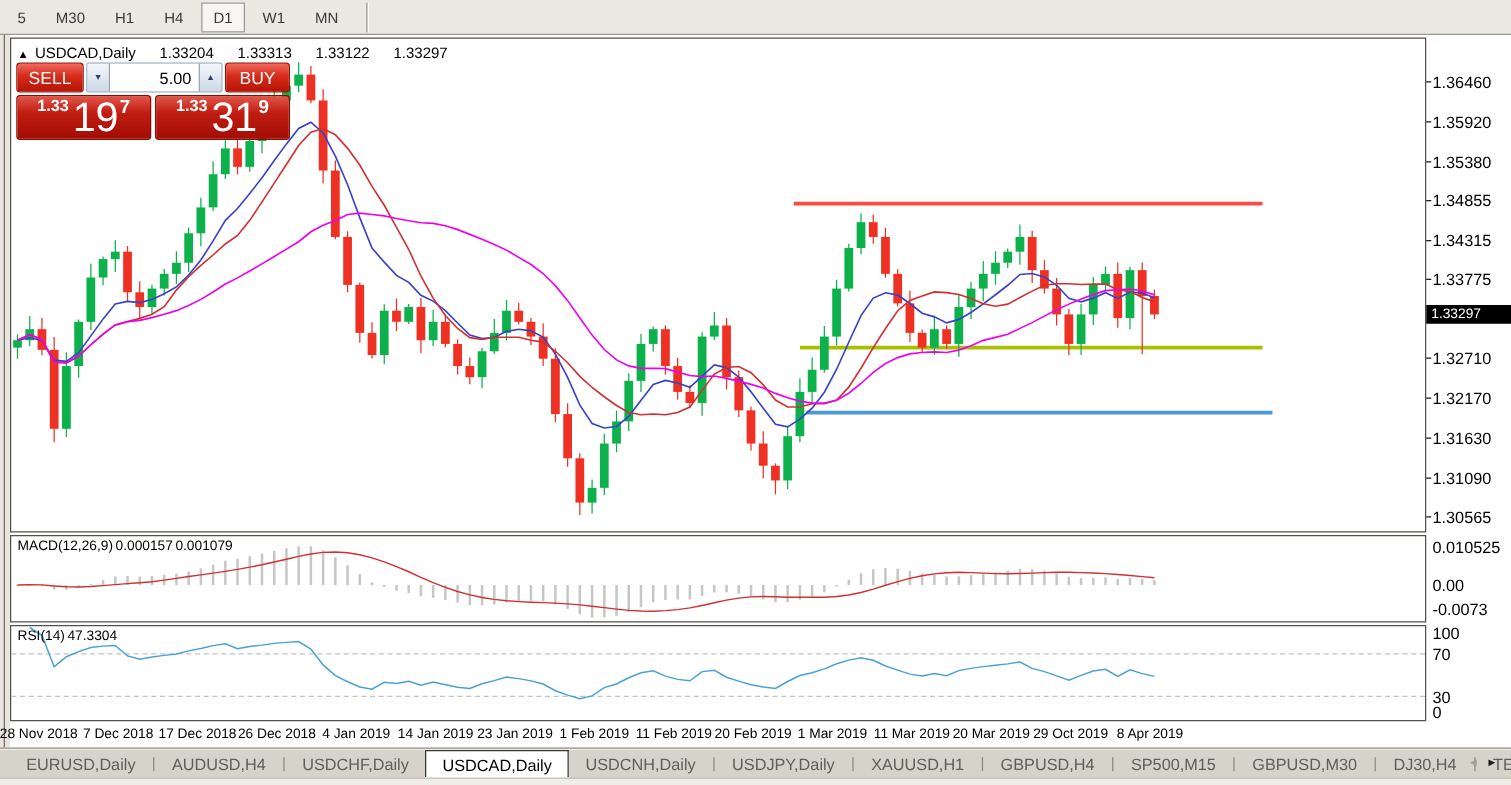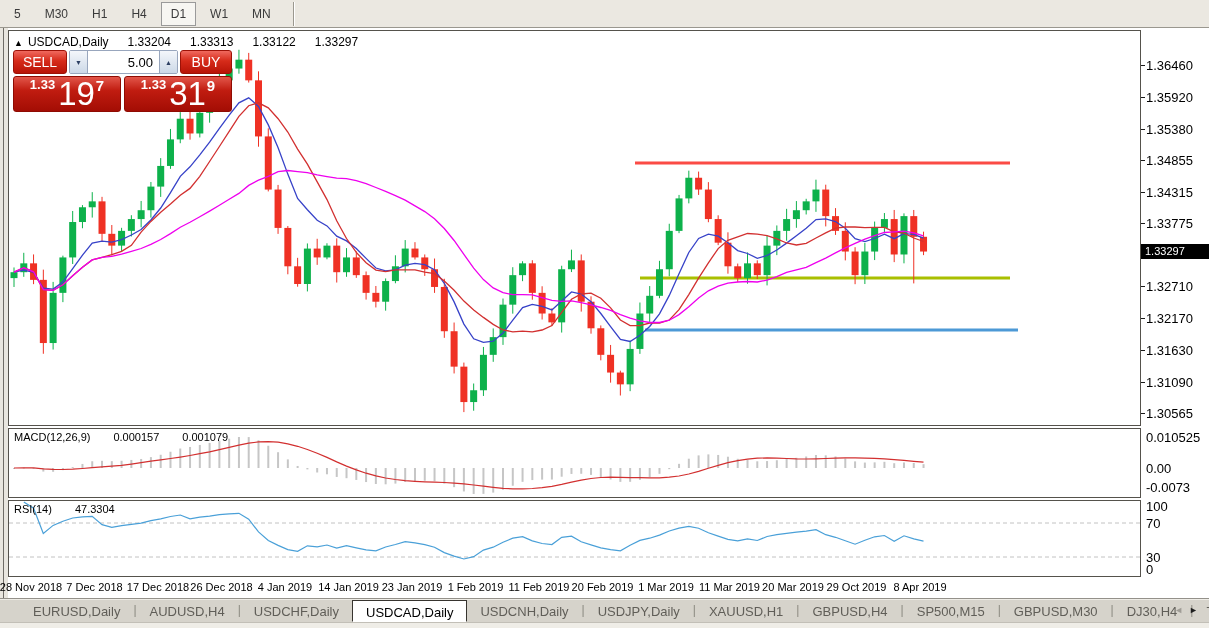--- a/index.html
+++ b/index.html
@@ -21,21 +21,21 @@
   .pane-main { left:8px; top:30px;  width:1133px; height:396px; }
   .pane-macd { left:8px; top:428px; width:1133px; height:70px;  }
   .pane-rsi  { left:8px; top:500px; width:1133px; height:77px;  }
   .pane svg { display:block; }
 
   .symbol-header { position:absolute; left:14px; top:35px; font-size:12px; color:#000; z-index:4; white-space:nowrap; }
   .symbol-header .tri { font-size:9px; margin-right:5px; }
   .symbol-header span.v { margin-left:19px; }
 
   .indicator-label { position:absolute; font-size:11px; color:#000; z-index:4; white-space:nowrap; }
-  .indicator-label span { margin-right:23px; }
+  .indicator-label span { margin-right:2px; }
   .macd-label { left:14px; top:431px; }
   .rsi-label  { left:14px; top:503px; }
 
   .tick-label { position:absolute; left:1146px; font-size:13px; color:#000; }
   .tick-dash  { position:absolute; left:1141px; width:4px; height:1px; background:#1a1a1a; }
   .current-tag { position:absolute; left:1141px; width:68px; height:15px; background:#000;
     color:#fff; font-size:11px; line-height:15px; padding-left:4px; z-index:3; }
   .date-label { position:absolute; top:581px; font-size:11px; color:#000; transform:translateX(-50%); white-space:nowrap; }
 
   
@@ -53,21 +53,21 @@
   .tp-big { flex:1; display:flex; align-items:flex-start; justify-content:center; color:#fff; border:1px solid #8f0b02; border-radius:3px;
     background:linear-gradient(#e2564a,#c01c10 40%,#a30d04); cursor:pointer; font-family:inherit; padding-bottom:17px; }
   .tp-big + .tp-big { margin-left:3px; }
   .tp-big .sm  { font-size:13px; font-weight:bold; margin:0 3px 5px 0; }
   .tp-big .bg  { font-size:33px; line-height:33px; }
   .tp-big .sup { font-size:15px; font-weight:bold; margin:0 0 15px 1px; }
 
   
   .tabbar { position:absolute; left:0; top:598px; width:1209px; height:30px; background:#efede7; border-top:1px solid #94918a; }
   .tabs { position:absolute; left:0; top:1px; right:0; height:23px; background:#d6d3cb; border-bottom:1px solid #c2bfb7;
-    display:flex; align-items:stretch; overflow:hidden; padding-left:20px; }
+    display:flex; align-items:stretch; overflow:hidden; padding-left:8px; }
   .tab { font-size:13px; color:#605e58; padding:4px 13px 0 13px; cursor:pointer; white-space:nowrap; }
   .tab.active { background:#fff; color:#000; border:1px solid #37342f; border-bottom:1px solid #fff; }
   .tab-sep { color:#8c8981; padding-top:3px; font-size:12px; }
   .tab-arrows { position:absolute; right:5px; top:6px; font-size:9px; letter-spacing:6px; z-index:2; }
   .arr-l { color:#a09d96; } .arr-r { color:#1e1e1e; }
 </style>
 </head>
 <body>
 
 <div class="screen">

